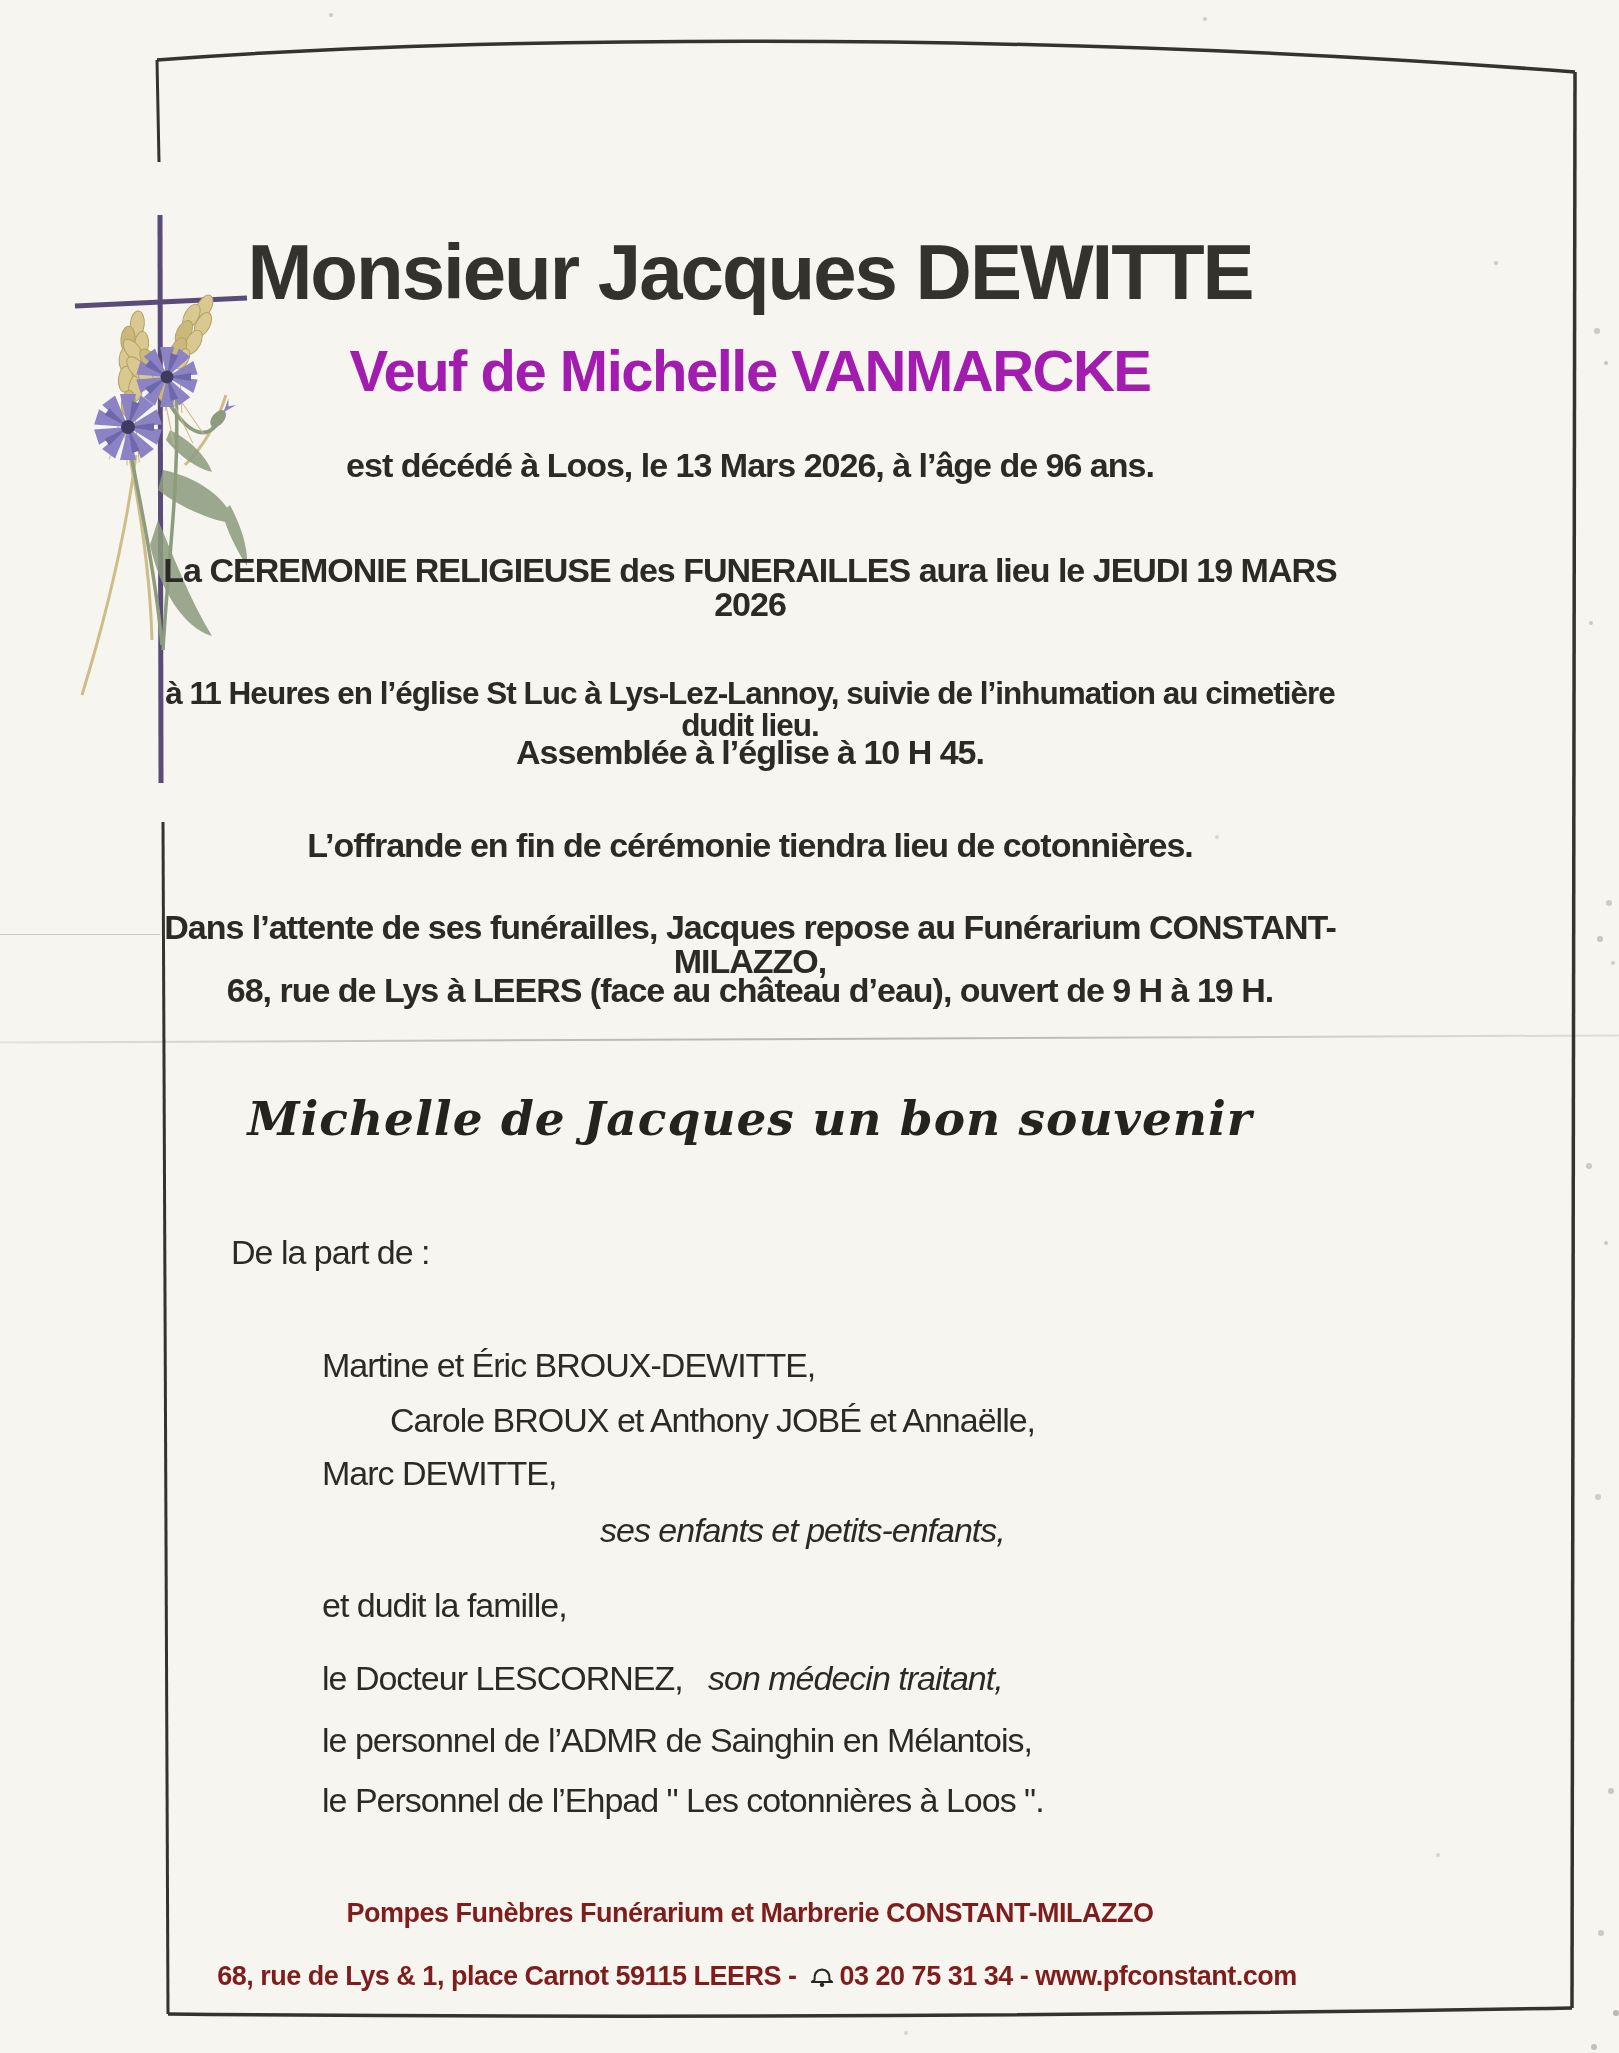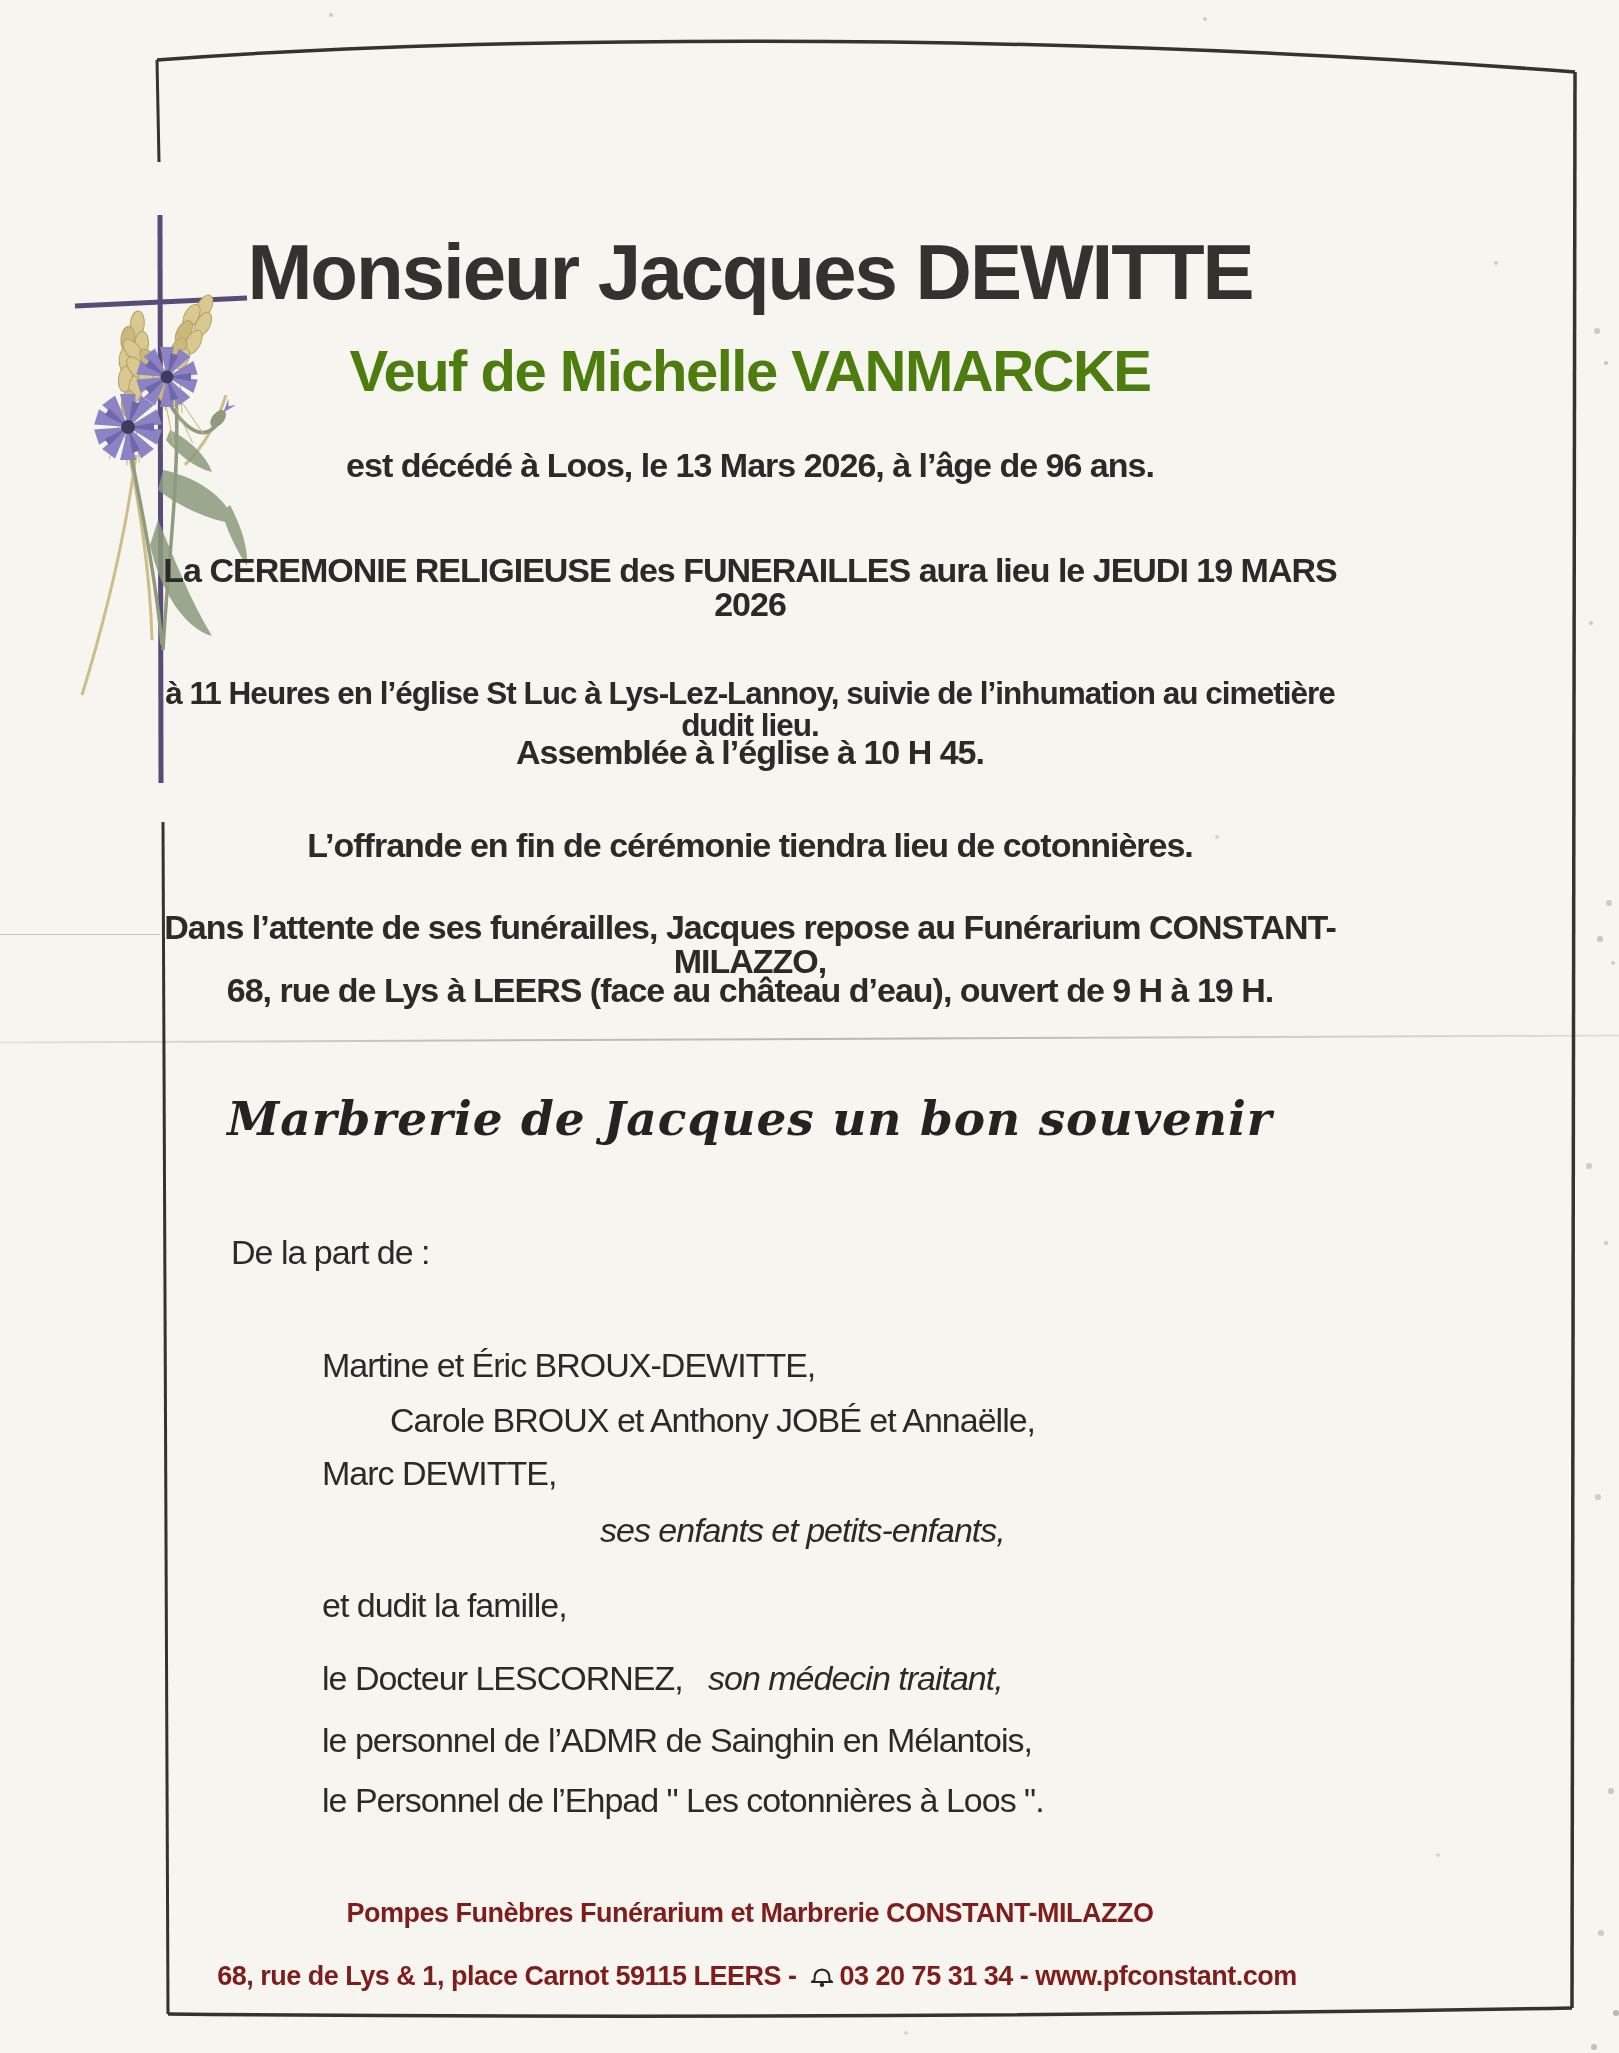--- a/index.html
+++ b/index.html
@@ -45,21 +45,21 @@
       1593px 2046px 0 2px rgba(100,95,90,.35);
   }
   
   .frame-svg,.bouquet-svg{position:absolute;left:0;top:0;}
   
   .line{
     position:absolute;left:157px;width:1186px;text-align:center;
     line-height:1;font-weight:700;white-space:pre-wrap;
   }
   .t-title   {top:233px;font-size:78px;letter-spacing:-2px;color:#33322f;}
-  .t-sub     {top:342px;font-size:58px;letter-spacing:-1.5px;color:#4d7c0f;}
+  .t-sub     {top:342px;font-size:58px;letter-spacing:-1.5px;color:#a21caf;}
   .t-body    {font-size:34px;letter-spacing:-1px;}
   .t-wide    {font-size:31.5px;letter-spacing:-1px;margin-top:48px;}
   .y-est     {top:448px;}
   .y-cerem   {top:553px;}
   .y-11h     {top:630px;}
   .y-assem   {top:735px;}
   .y-offr    {top:828px;}
   .y-dans    {top:910px;}
   .y-68rue   {top:973px;}
   .t-script{
@@ -227,21 +227,21 @@
 <div class="line t-sub">Veuf de Michelle VANMARCKE</div>
 
 <div class="line t-body y-est">est décédé à Loos, le 13 Mars 2026, à l’âge de 96 ans.</div>
 <div class="line t-body y-cerem">La CEREMONIE RELIGIEUSE des FUNERAILLES aura lieu le JEUDI 19 MARS 2026</div>
 <div class="line t-wide y-11h">à 11 Heures en l’église St Luc à Lys-Lez-Lannoy, suivie de l’inhumation au cimetière dudit lieu.</div>
 <div class="line t-body y-assem">Assemblée à l’église à 10 H 45.</div>
 <div class="line t-body y-offr">L’offrande en fin de cérémonie tiendra lieu de cotonnières.</div>
 <div class="line t-body y-dans">Dans l’attente de ses funérailles, Jacques repose au Funérarium CONSTANT-MILAZZO,</div>
 <div class="line t-body y-68rue">68, rue de Lys à LEERS (face au château d’eau), ouvert de 9 H à 19 H.</div>
 
-<div class="line t-script">Marbrerie de Jacques un bon souvenir</div>
+<div class="line t-script">Michelle de Jacques un bon souvenir</div>
 
 <div class="left-line t-body y-depart">De la part de :</div>
 
 <div class="left-line row-0"><span>Martine et Éric BROUX-DEWITTE,</span><span class="member-italic"></span></div>
 <div class="left-line row-1"><span>Carole BROUX et Anthony JOBÉ et Annaëlle,</span><span class="member-italic"></span></div>
 <div class="left-line row-2"><span>Marc DEWITTE,</span><span class="member-italic"></span></div>
 <div class="left-line row-3"><span></span><span class="member-italic">ses enfants et petits-enfants,</span></div>
 <div class="left-line row-4"><span>et dudit la famille,</span><span class="member-italic"></span></div>
 <div class="left-line row-5"><span>le Docteur LESCORNEZ,   </span><span class="member-italic">son médecin traitant,</span></div>
 <div class="left-line row-6"><span>le personnel de l’ADMR de Sainghin en Mélantois,</span><span class="member-italic"></span></div>

